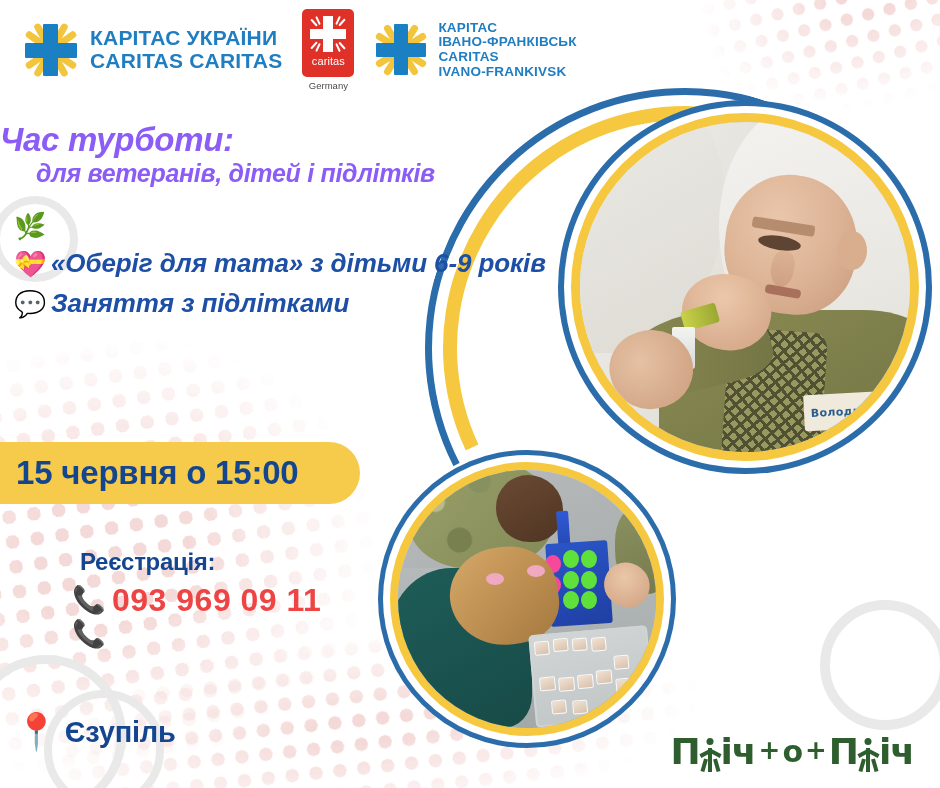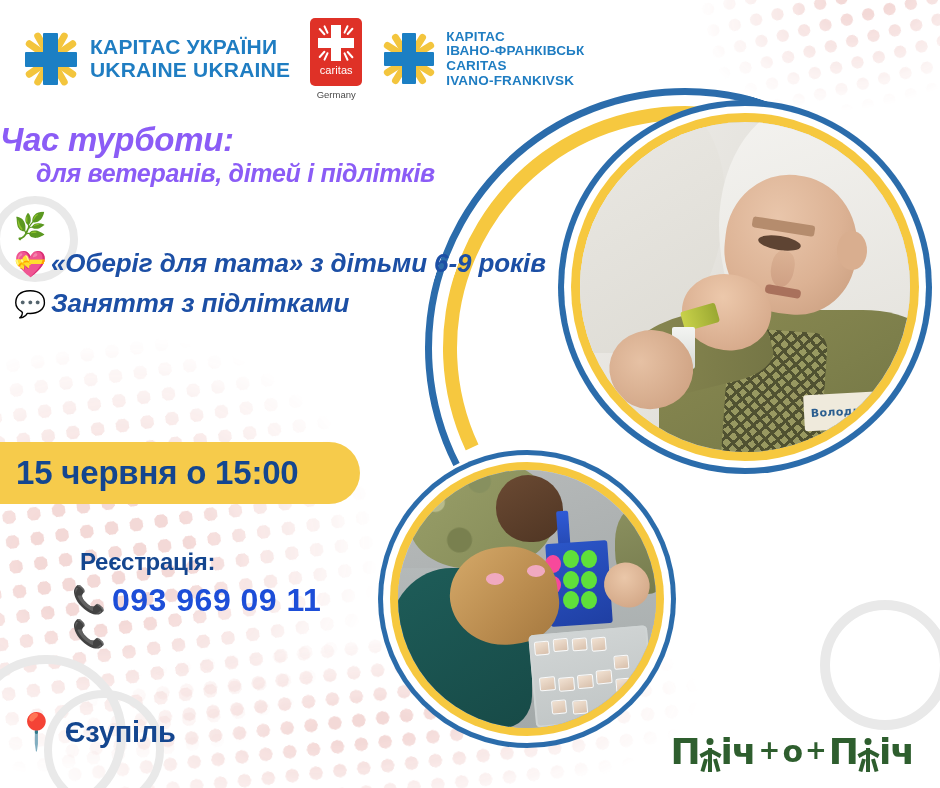--- a/index.html
+++ b/index.html
@@ -68,21 +68,21 @@
     transform:rotate(18deg);
   }
   .swoosh-yellow-top {
     left:443px; top:106px; width:484px; height:484px;
     border-width:14px; border-top-color:#f6c83f; border-left-color:#f6c83f;
     transform:rotate(20deg);
   }
 
   
   .logos {
-    position:absolute; left:22px; top:18px;
+    position:absolute; left:22px; top:9px;
     display:flex; align-items:center; gap:20px;
   }
   .logo-block { display:flex; align-items:center; gap:10px; }
 
   .caritas-cross {
     position:relative; flex:0 0 auto;
   }
   .caritas-cross .rays { position:absolute; inset:0; }
   .caritas-cross .rays span {
     position:absolute; left:50%; top:50%;
@@ -161,21 +161,21 @@
 
   
   .reg { position:absolute; left:72px; top:548px; width:400px; }
   .reg-title {
     color:#14468f; font-weight:bold; font-size:24px; letter-spacing:-.3px;
     margin-bottom:6px; padding-left:8px;
   }
   .phone-row { display:flex; align-items:center; gap:6px; margin-top:2px; }
   .phone-row .ic { font-size:27px; line-height:1; width:34px; text-align:center; }
   .phone-row .num {
-    color:#1d4ed8; font-weight:bold; font-size:32px; letter-spacing:.5px;
+    color:#ef4444; font-weight:bold; font-size:32px; letter-spacing:.5px;
   }
 
   
   .location {
     position:absolute; left:14px; top:714px;
     display:flex; align-items:center; gap:6px;
   }
   .location .pin { font-size:36px; line-height:1; }
   .location .city {
     color:#14468f; font-weight:bold; font-size:29px; letter-spacing:-.2px;
@@ -493,21 +493,21 @@
           <span style="transform:translate(-50%,-50%) rotate(125deg)  translateY(-19px);"></span>
           <span style="transform:translate(-50%,-50%) rotate(150deg)  translateY(-19px);"></span>
           <span style="transform:translate(-50%,-50%) rotate(-125deg) translateY(-19px);"></span>
           <span style="transform:translate(-50%,-50%) rotate(-150deg) translateY(-19px);"></span>
         </div>
         <div class="bar-v" style="left:21px;top:2px;width:15px;height:52px;"></div>
         <div class="bar-h" style="left:3px;top:21px;width:52px;height:15px;"></div>
       </div>
       <div class="logo-text">
         <div class="l1">КАРІТАС УКРАЇНИ</div>
-        <div class="l2">UKRAINE UKRAINE</div>
+        <div class="l2">CARITAS CARITAS</div>
       </div>
     </div>
 
     <div class="caritas-de">
       <div class="tile">
         <div class="sym">
           <div class="cv" style="left:15px;top:2px;width:10px;height:36px;"></div>
           <div class="ch" style="left:2px;top:15px;width:36px;height:10px;"></div>
           <div class="ray" style="left:5px;top:4px;transform:rotate(-42deg);"></div>
           <div class="ray" style="left:9px;top:2px;transform:rotate(-25deg);"></div>

